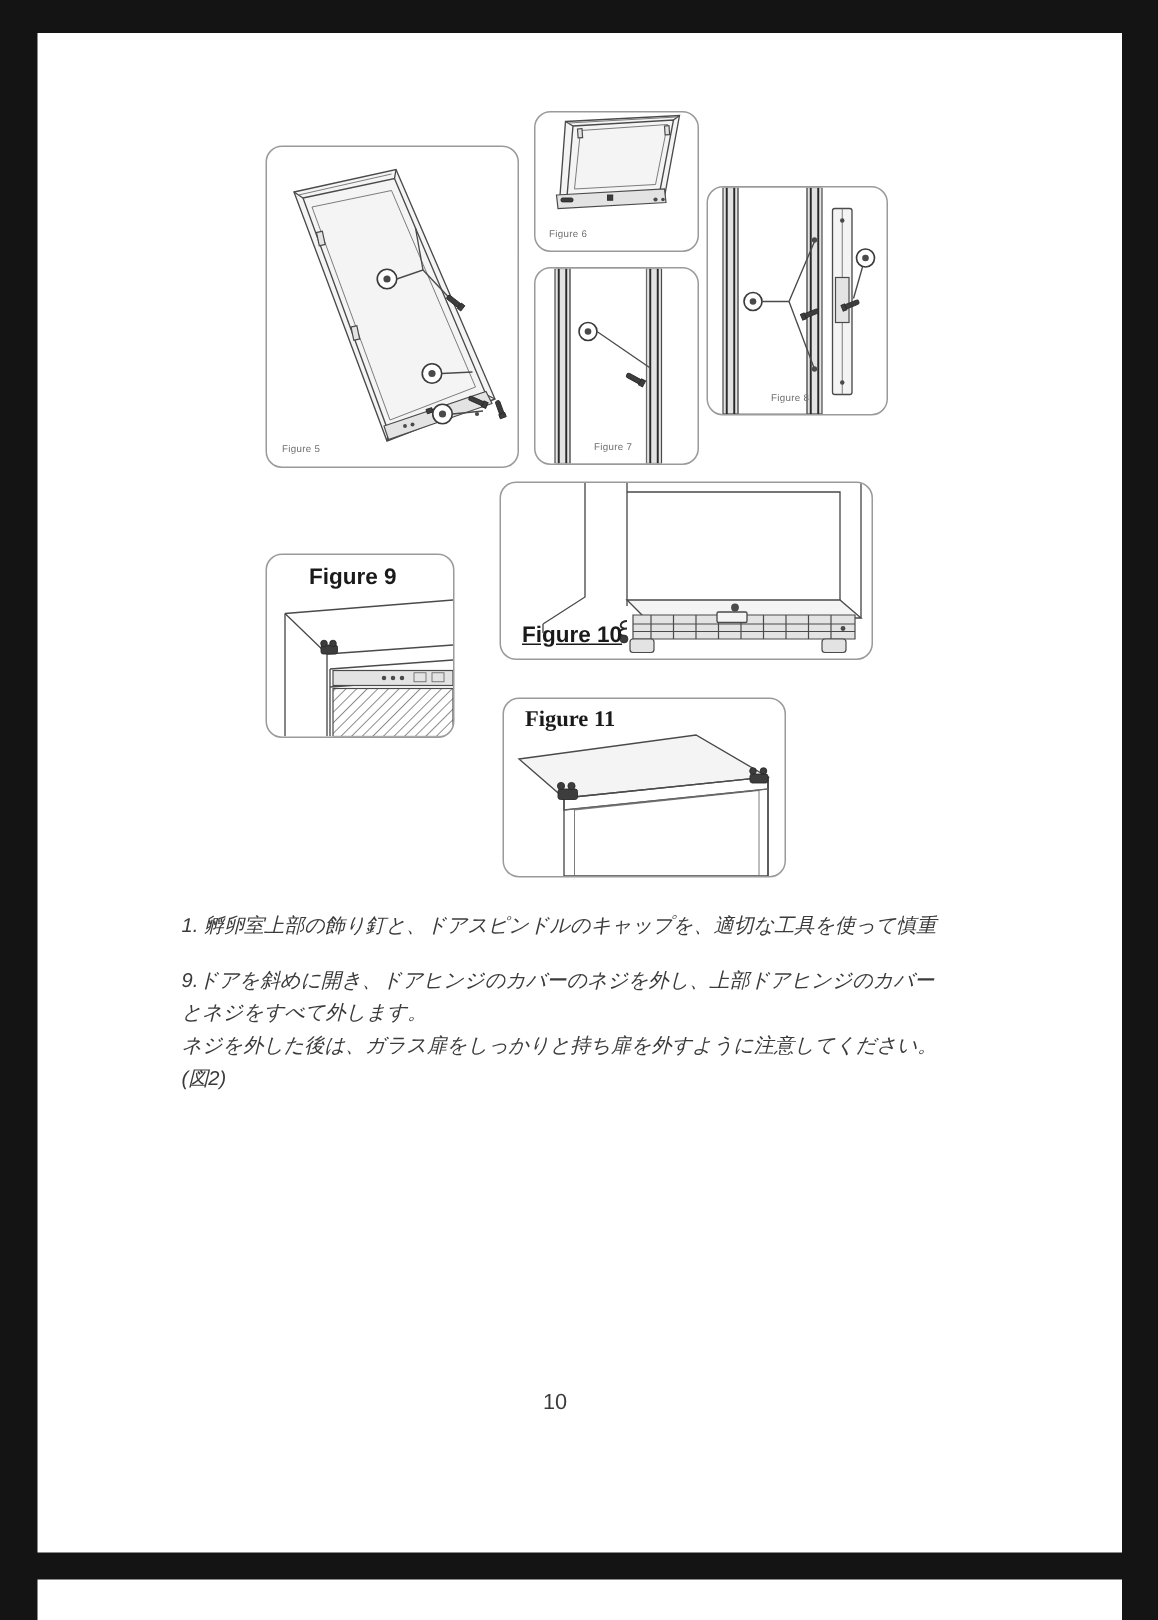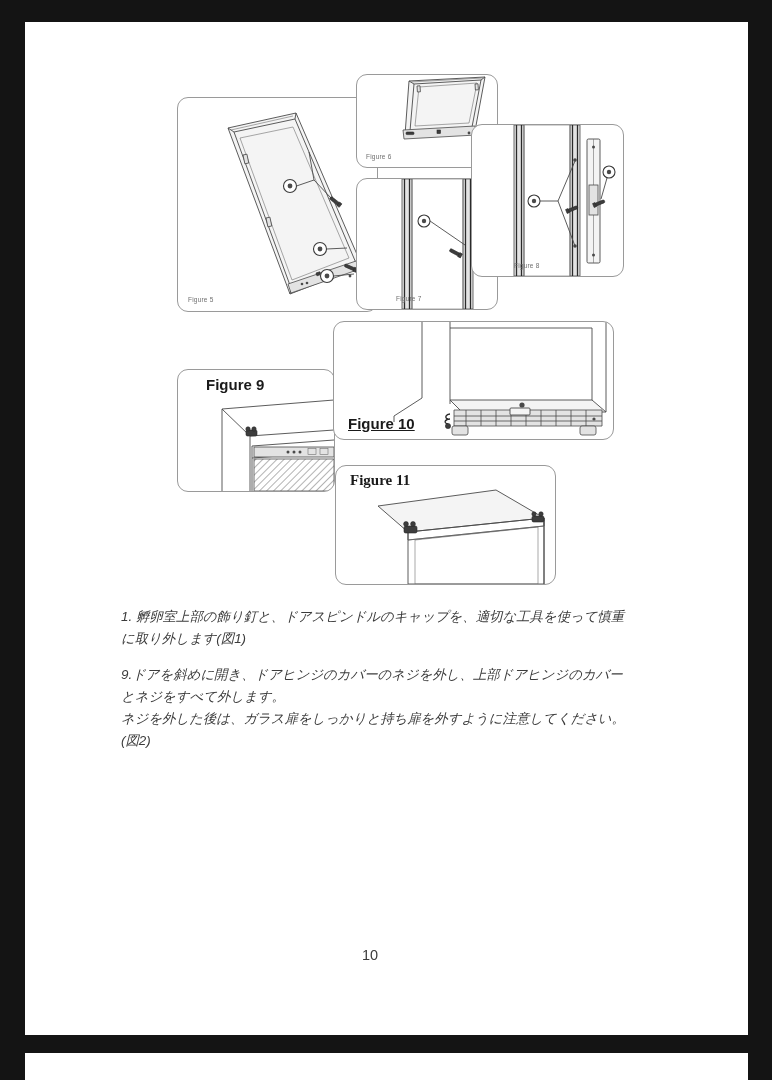--- a/index.html
+++ b/index.html
@@ -37,21 +37,20 @@
     background: #ffffff;
   }
 
   
   .fig {
     position: absolute;
     border: 1px solid #9a9a9a;
     border-radius: 11px;
     background: #ffffff;
     overflow: hidden;
-    padding-left: 32px;
   }
   .fig-label {
     position: absolute;
     color: #6f6f6f;
     font-size: 6.5px;
     letter-spacing: 0.2px;
     white-space: nowrap;
   }
   .fig-label.big {
     color: #1a1a1a;
@@ -89,21 +88,21 @@
     font-size: 13.4px;
     line-height: 1.62;
   }
   .para { margin-bottom: 15px; font-style: italic; }
   .para:last-child { margin-bottom: 0; }
   .para .line { display: block; white-space: pre-wrap; }
 
   .page-number {
     position: absolute;
     left: 0;
-    top: 925px;
+    top: 905px;
     width: 690px;
     text-align: center;
     color: #3b3b3b;
     font-size: 14.5px;
   }
 </style>
 </head>
 <body>
 
 <div class="viewport">
@@ -338,21 +337,20 @@
           <circle class="filldark" cx="166" cy="48" r="2.2"></circle>
           <circle class="filldark" cx="173" cy="48" r="2.2"></circle>
         </g>
       </svg>
       <div class="fig-label big" style="left:14px; top:6px;font-family:Liberation Serif, serif;">Figure 11</div>
     </div>
 
     <div class="instructions">
       <div class="para">
         <span class="line">1. 孵卵室上部の飾り釘と、ドアスピンドルのキャップを、適切な工具を使って慎重</span>
-        <span class="line">に取り外します(図1)</span>
       </div>
       <div class="para">
         <span class="line">9.ドアを斜めに開き、ドアヒンジのカバーのネジを外し、上部ドアヒンジのカバー</span>
         <span class="line">とネジをすべて外します。</span>
         <span class="line">ネジを外した後は、ガラス扉をしっかりと持ち扉を外すように注意してください。</span>
         <span class="line">(図2)</span>
       </div>
     </div>
 
     <div class="page-number">10</div>

